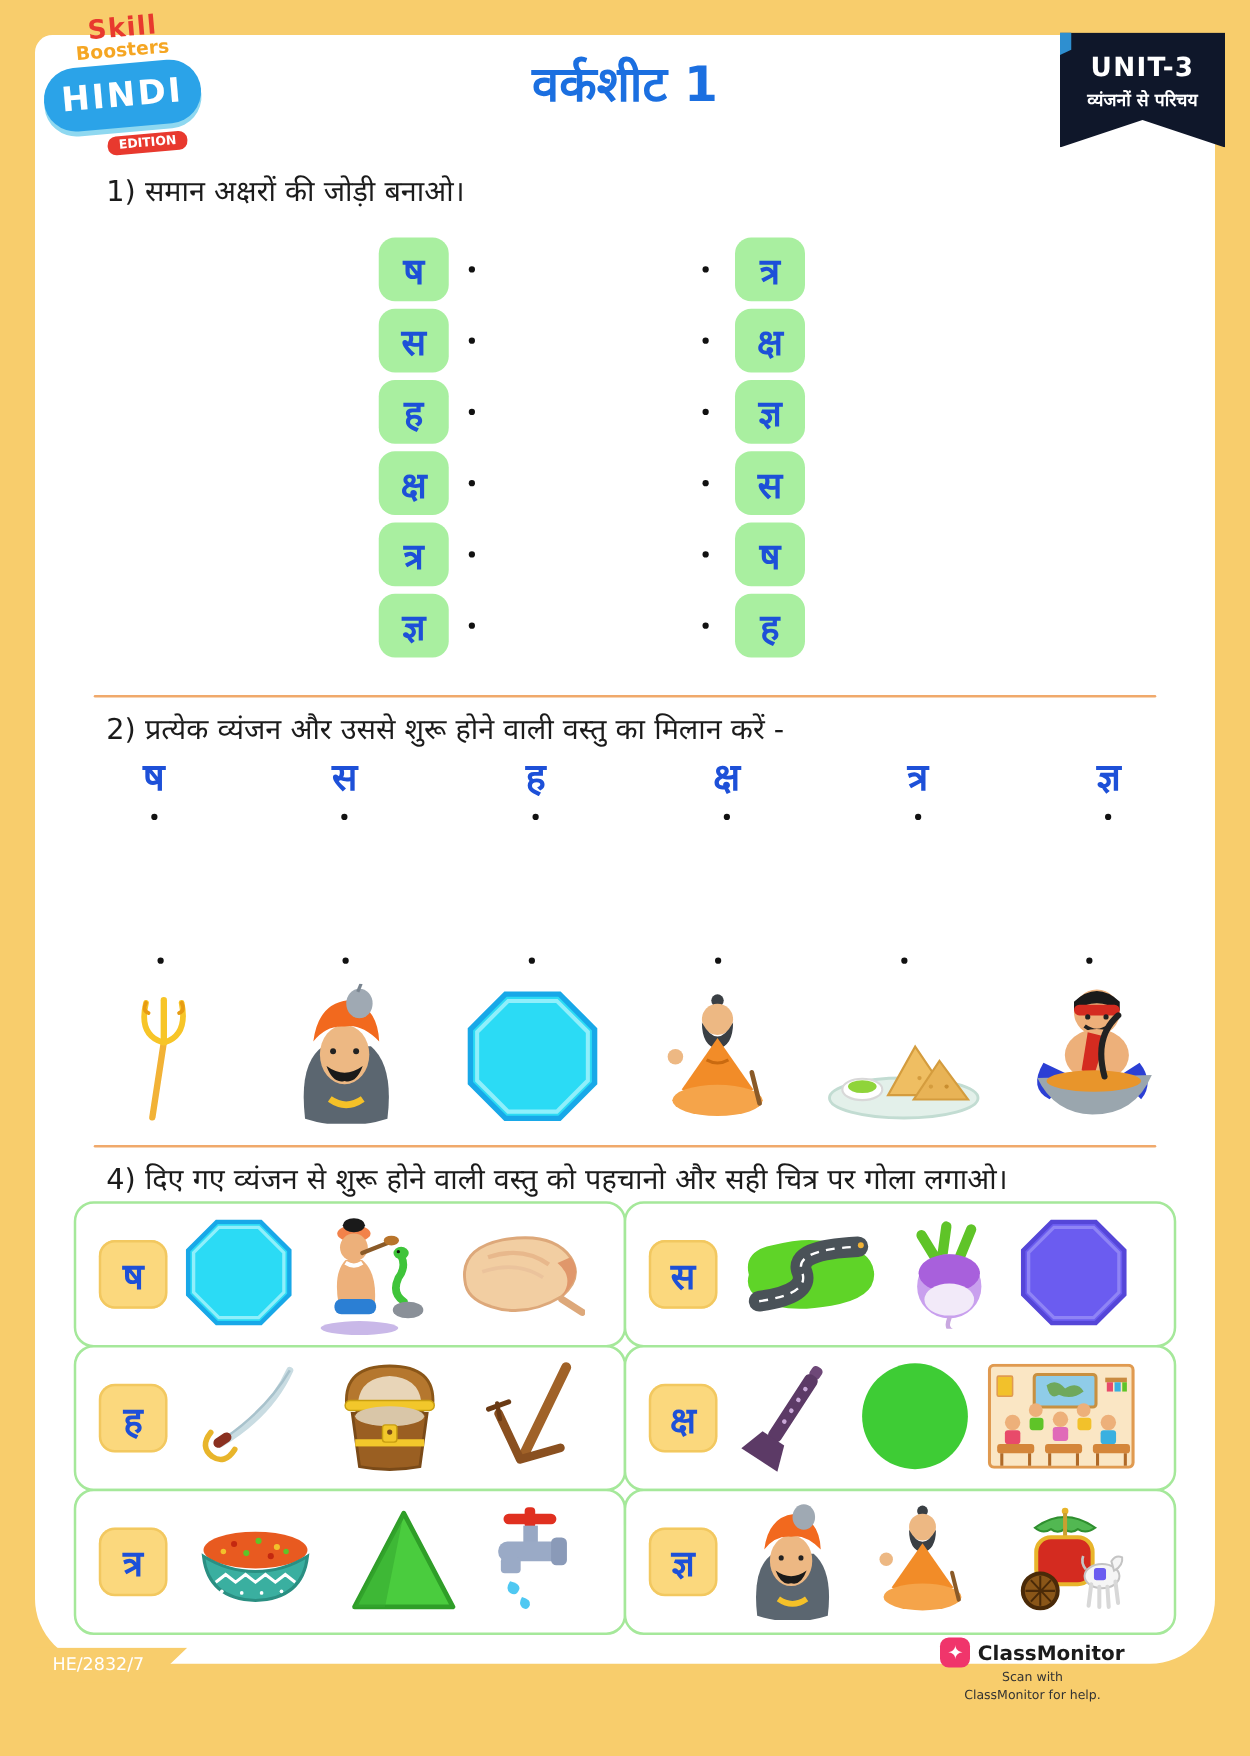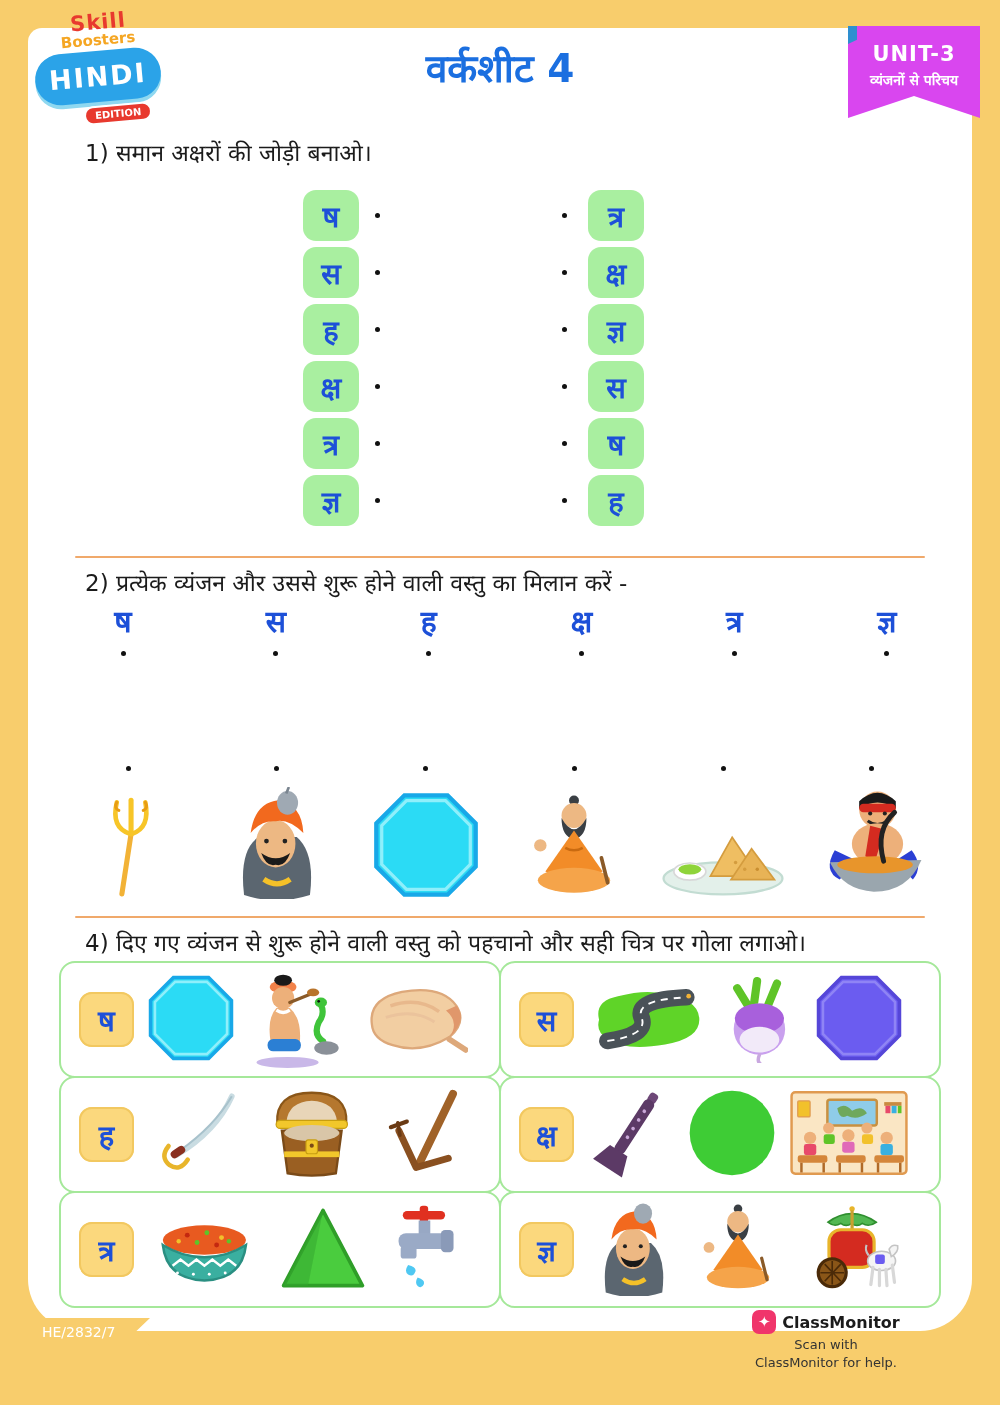--- a/index.html
+++ b/index.html
@@ -28,21 +28,21 @@
     margin-top:-10px; margin-left:40px; position:relative; z-index:7; }
 
   
   .title { position:absolute; left:0; right:0; top:46px; text-align:center; z-index:2;
     color:#1B6FE0; font-weight:bold; }
   .title .l1 { font-size:41px; line-height:1.1; }
   .title .l2 { font-size:39px; line-height:1.2; }
 
   
   .unit-badge { position:absolute; right:20px; top:26px; width:132px; height:92px; z-index:5;
-    background:#d946ef; color:#fff; text-align:center; padding-top:16px;
+    background:#0f172a; color:#fff; text-align:center; padding-top:16px;
     clip-path:polygon(0 0,100% 0,100% 100%,50% 76%,0 100%); }
   .unit-badge .fold { position:absolute; left:-9px; top:0; width:18px; height:18px; background:#2E8FD0;
     transform:skewY(-25deg); z-index:-1; }
   .unit-badge .u1 { font-size:21px; font-weight:bold; letter-spacing:1px; }
   .unit-badge .u2 { font-size:14px; font-weight:bold; margin-top:4px; }
 
   
   .s-head { position:absolute; left:85px; color:#1b1b1b; font-size:23px; }
   .divider { position:absolute; left:75px; width:850px; height:2px; background:#F0A96B; border-radius:2px; }
 
@@ -76,36 +76,36 @@
 
   
   .footer-code { position:absolute; left:28px; top:1318px; width:122px; height:28px; background:#F8CD6C;
     clip-path:polygon(0 0,100% 0,88% 50%,100% 100%,0 100%);
     color:#fff; font-weight:normal; font-size:14px; display:flex; align-items:center; padding-left:14px; }
   .cm { position:absolute; left:736px; top:1310px; width:180px; text-align:center; }
   .cm-row { display:flex; align-items:center; justify-content:center; gap:6px; }
   .cm-icon { width:24px; height:24px; background:#F0356B; border-radius:7px; color:#fff;
     display:flex; align-items:center; justify-content:center; font-size:15px; }
   .cm-brand { font-size:16px; font-weight:bold; color:#1b1b1b; }
-  .cm-tag { font-size:13px; color:#333; line-height:1.35; margin-top:2px; }
+  .cm-tag { font-size:10px; color:#333; line-height:1.35; margin-top:2px; }
 </style>
 </head>
 <body>
 
 <div class="card"></div>
 
 <div class="logo">
   <div class="logo-skill">Skill</div>
   <div class="logo-boosters">Boosters</div>
   <div class="logo-hindi">HINDI</div>
   <div class="logo-edition">EDITION</div>
 </div>
 
 <div class="title">
-  <div class="l2">वर्कशीट 4</div>
+  <div class="l2">वर्कशीट 1</div>
 </div>
 
 <div class="unit-badge">
   <div class="fold"></div>
   <div class="u1">UNIT-3</div>
   <div class="u2">व्यंजनों से परिचय</div>
 </div>
 
 <div class="s-head" style="top:136px">1) समान अक्षरों की जोड़ी बनाओ।</div>
 

